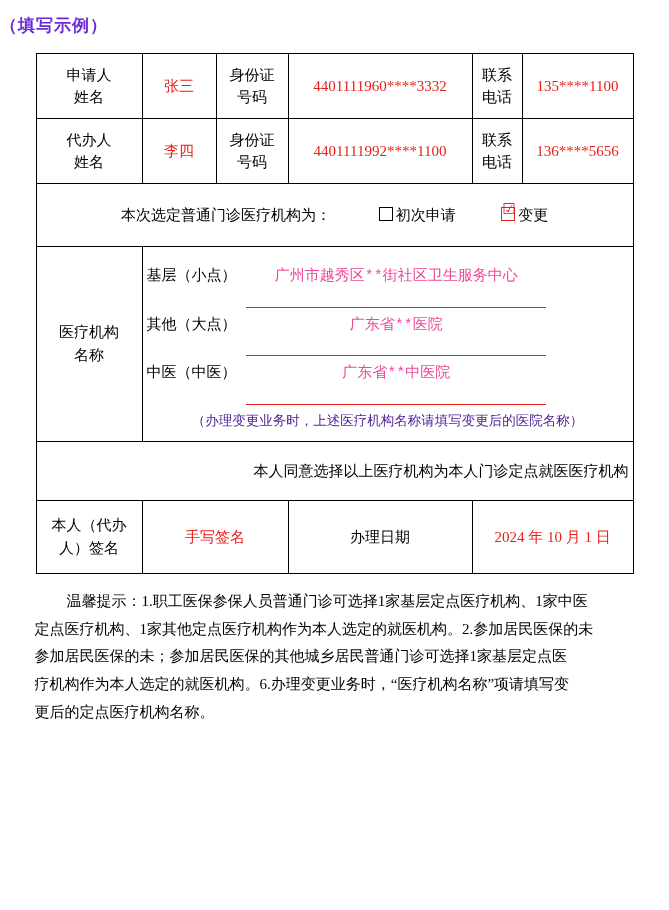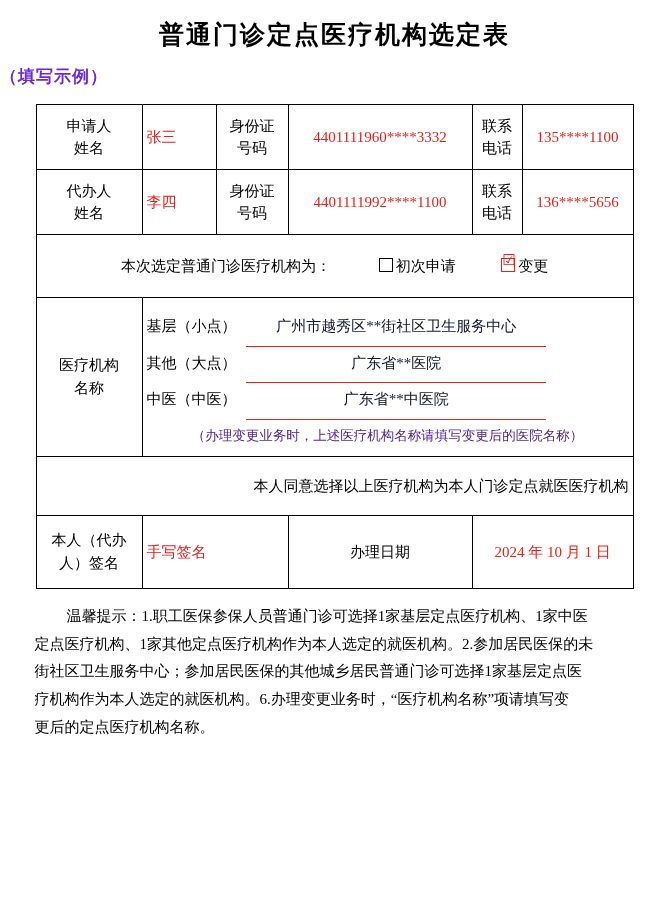--- a/index.html
+++ b/index.html
@@ -60,21 +60,21 @@
     color: #e8201a;
   }
   .redval {
     color: #e8201a;
     text-align: center;
     font-size: 15.5px;
     margin-left: 21px;
   }
   .redval-name {
     color: #e8201a;
-    text-align: left;
+    text-align: center;
     font-size: 16px;
   }
   .cell-center {
     text-align: center;
   }
   .row-h1 td {
     height: 56px;
   }
   .select-row td {
     height: 54px;
@@ -109,25 +109,26 @@
     margin: 5px 0;
     white-space: nowrap;
   }
   .inst-label {
     display: inline-block;
     width: 96px;
     text-align: left;
   }
   .fill-line {
     display: inline-block;
-    color: #0f172a;
+    color: #ec4899;
     border-bottom: 1px solid #e8201a;
     text-align: center;
     font-size: 15px;
-    padding-bottom: 8px;
+    padding-bottom: 18px;
+    font-family: Liberation Mono, monospace;
   }
   .note-red {
     color: #4c1d95;
     font-size: 13.5px;
     text-align: center;
     margin-top: 6px;
   }
   .agree-row td {
     height: 50px;
     text-align: right;
@@ -149,21 +150,20 @@
   }
   .indent {
     text-indent: 32px;
   }
 </style>
 </head>
 <body>
 
 <div class="page">
 
-  <div class="title">普通门诊定点医疗机构选定表</div>
   <div class="subtitle">（填写示例）</div>
 
   <table class="form">
     <colgroup>
       <col style="width:106px">
       <col style="width:74px">
       <col style="width:72px">
       <col style="width:184px">
       <col style="width:50px">
       <col style="width:111px">
@@ -254,18 +254,18 @@
         <td colspan="2" class="redval-name">手写签名</td>
         <td class="cell-center">办理日期</td>
         <td colspan="2" class="redval">2024 年 10 月 1 日</td>
       </tr>
     </tbody>
   </table>
 
   <div class="tips">
     <p class="indent">温馨提示：1.职工医保参保人员普通门诊可选择1家基层定点医疗机构、1家中医</p>
     <p>定点医疗机构、1家其他定点医疗机构作为本人选定的就医机构。2.参加居民医保的未</p>
-    <p>街社区卫生服务中心；参加居民医保的其他城乡居民普通门诊可选择1家基层定点医</p>
+    <p>参加居民医保的未；参加居民医保的其他城乡居民普通门诊可选择1家基层定点医</p>
     <p>疗机构作为本人选定的就医机构。6.办理变更业务时，“医疗机构名称”项请填写变</p>
     <p>更后的定点医疗机构名称。</p>
   </div>
 
 </div>
 
 </body></html>

